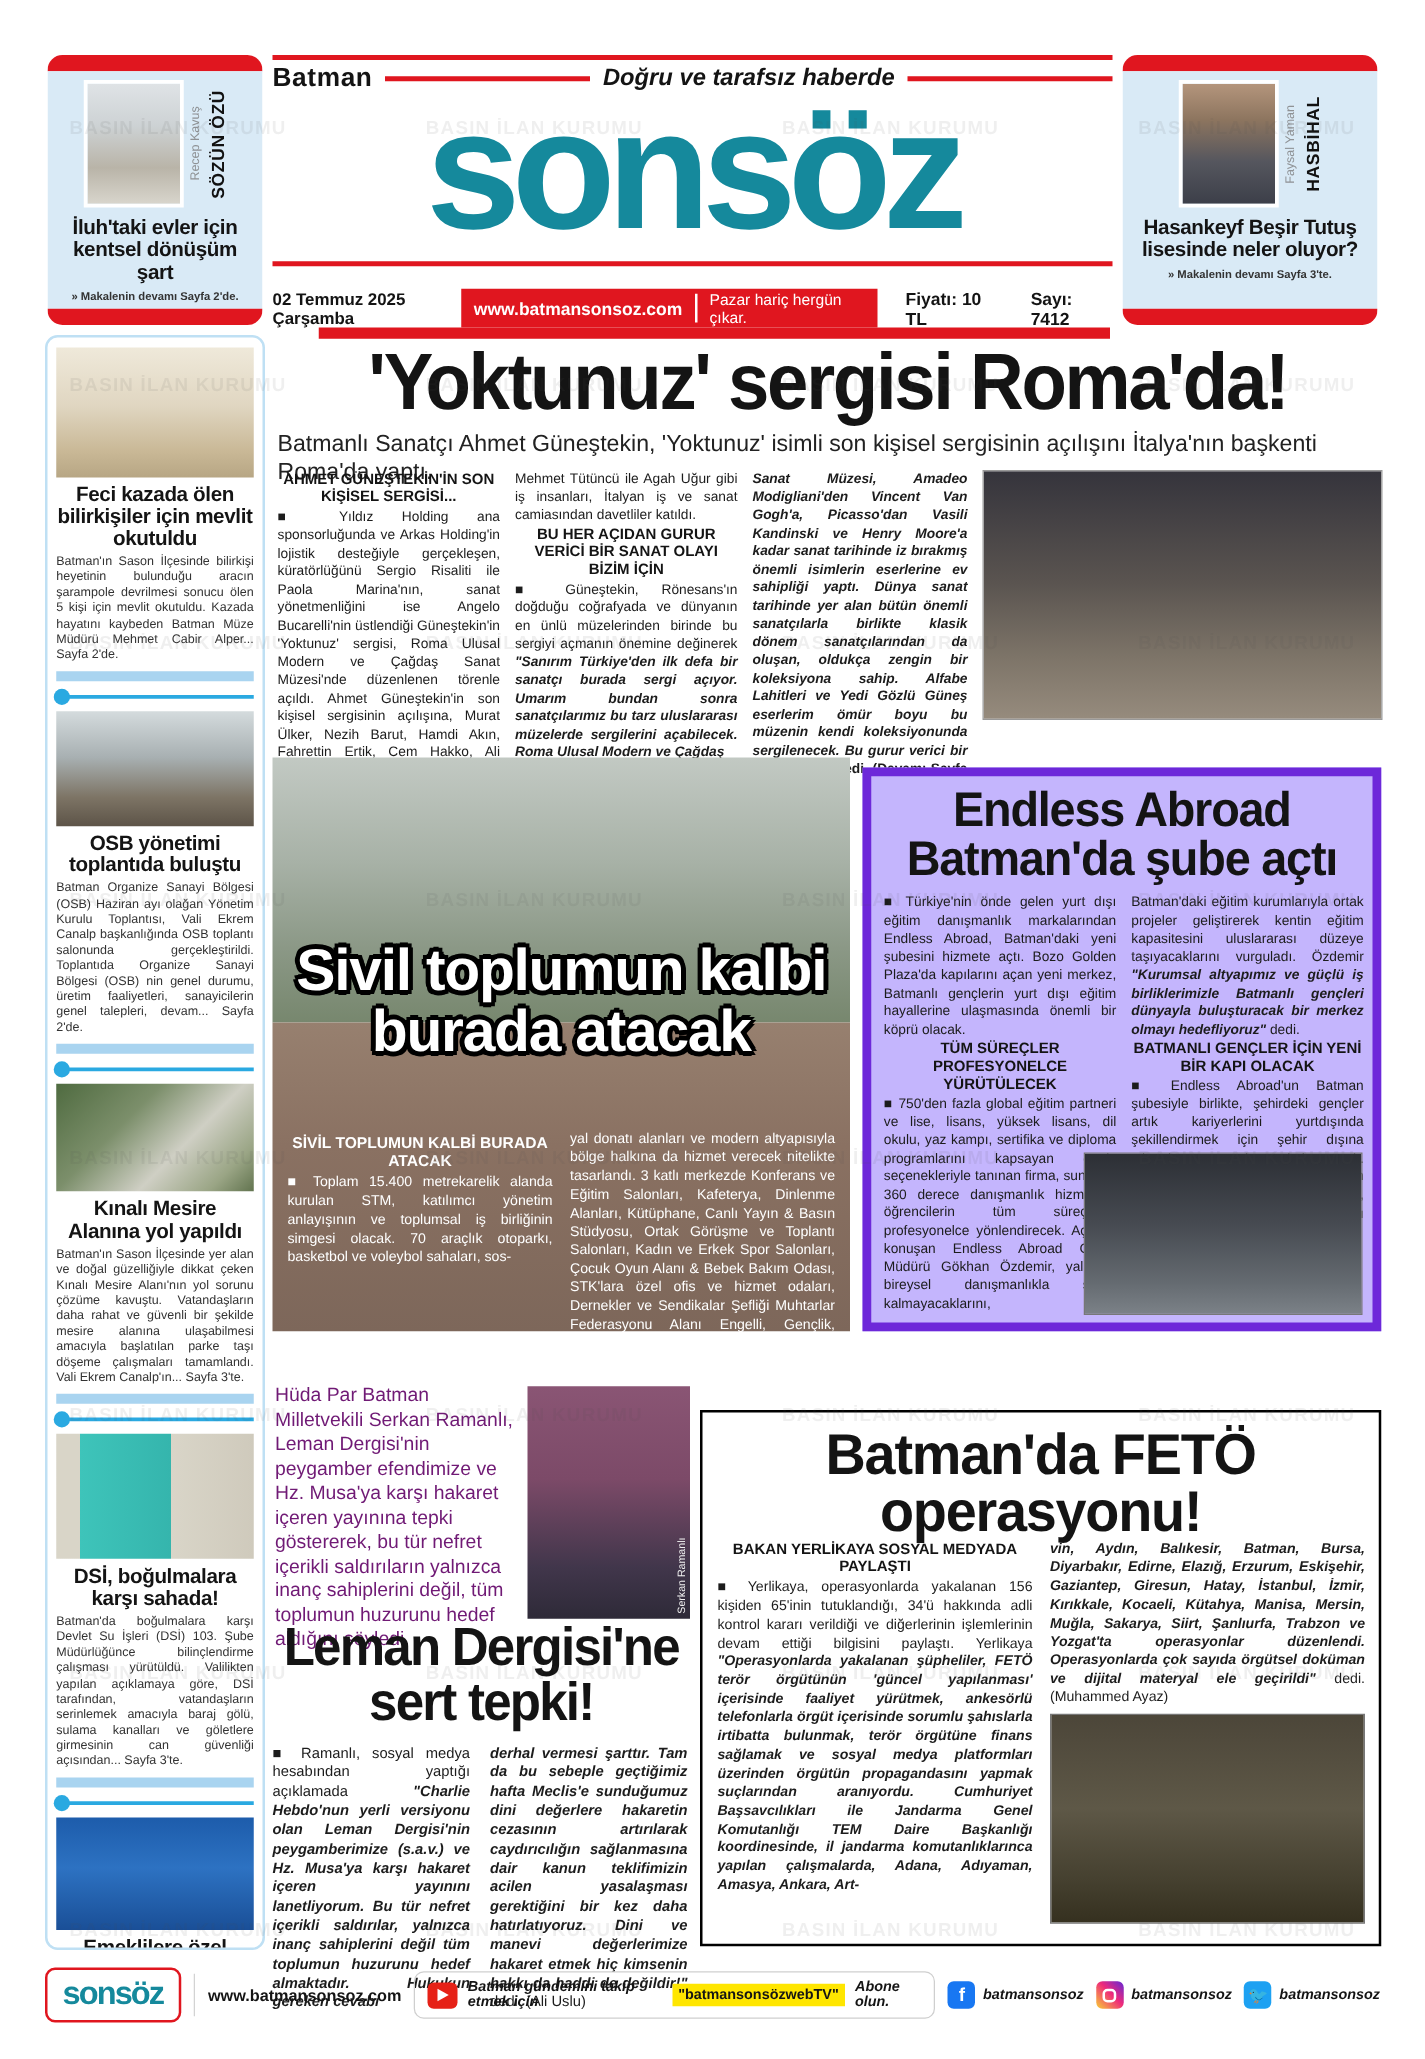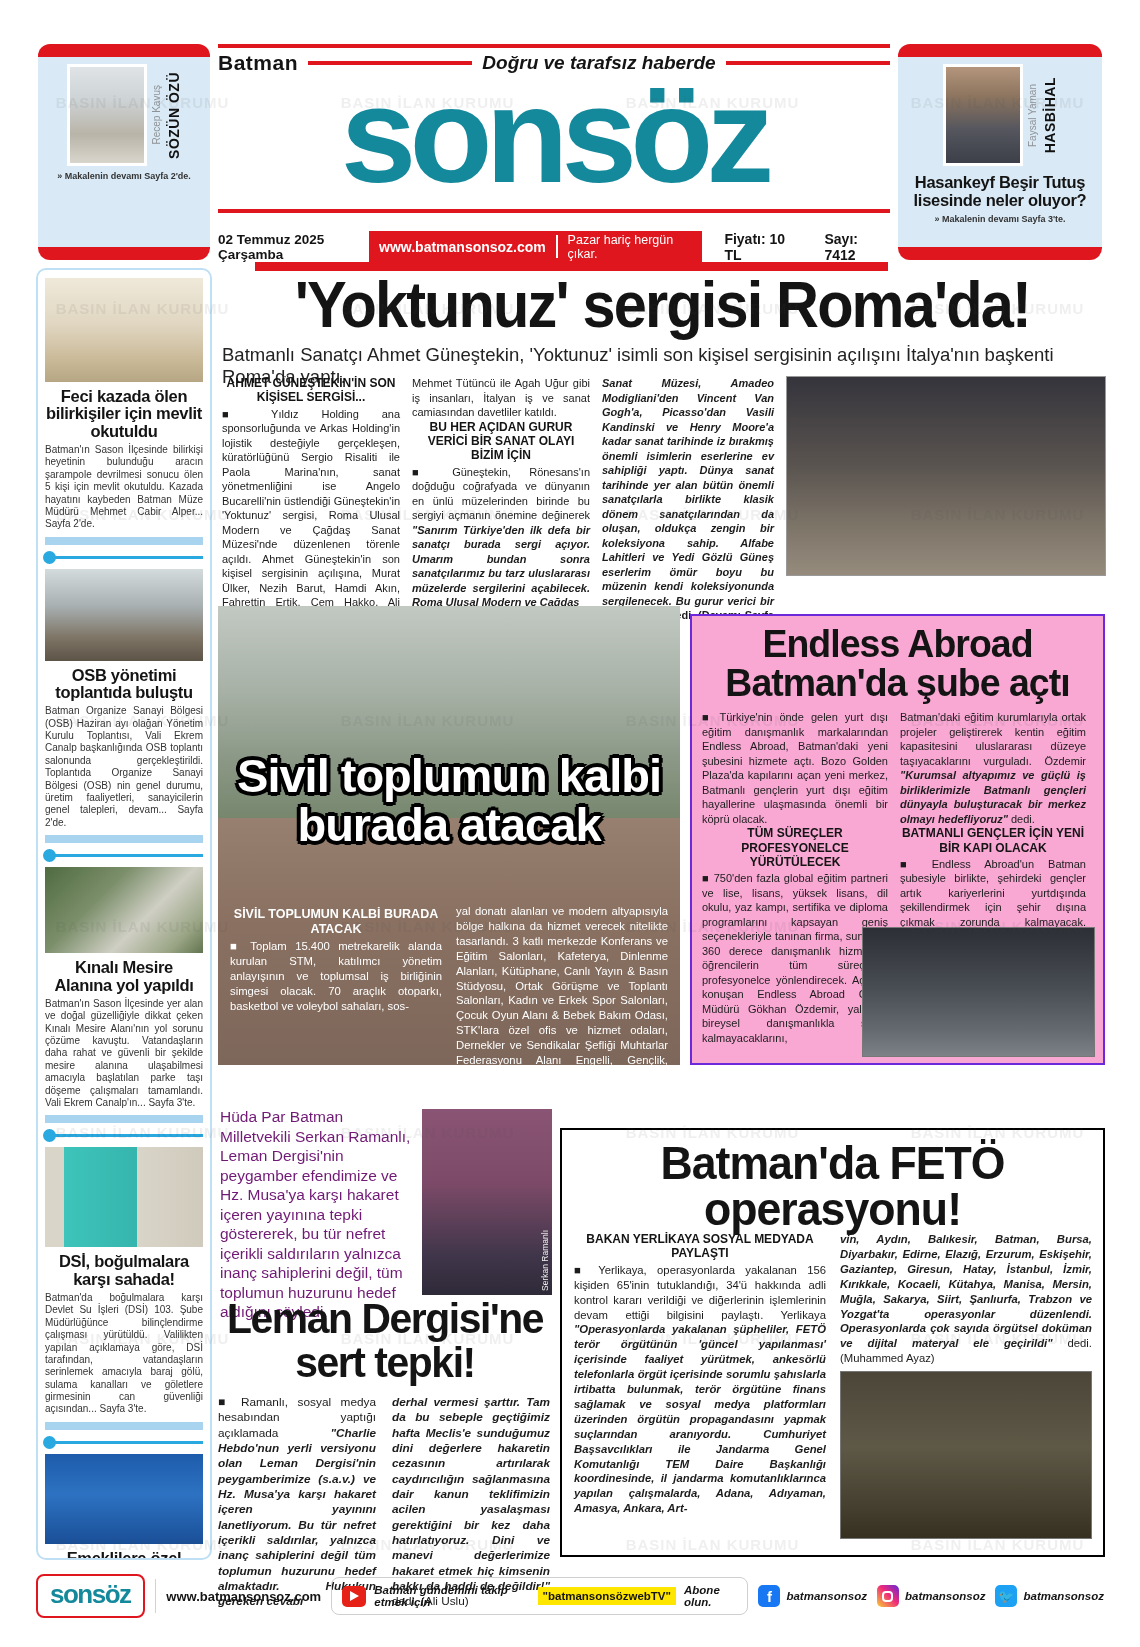--- a/index.html
+++ b/index.html
@@ -55,21 +55,21 @@
   .stm{position:absolute;left:218px;top:606px;width:462px;height:459px;z-index:2;}
   .stm-photo{position:absolute;left:0;top:0;width:100%;height:212px;background:linear-gradient(180deg,#c2c9c3 0%,#a7b1a6 40%,#8b9886 72%,#77876e 100%);}
   .stm-brown{position:absolute;left:0;top:212px;width:100%;height:247px;background:linear-gradient(180deg,#97806f 0%,#8a7162 40%,#7d675a 100%);}
   .stm-cap{position:absolute;left:14px;top:26px;width:150px;background:rgba(255,255,255,.95);padding:9px 6px;font-size:15px;line-height:1.28;text-align:center;color:#2b2b2b;}
   .stm-hl{position:absolute;left:0;top:146px;width:100%;text-align:center;color:#fff;font-weight:700;font-size:47px;line-height:1.04;letter-spacing:-1px;
     text-shadow:-3px -3px 0 #000,3px -3px 0 #000,-3px 3px 0 #000,3px 3px 0 #000,0 4px 0 #000,0 -4px 0 #000,4px 0 0 #000,-4px 0 0 #000;}
   .stm-cols{position:absolute;left:12px;top:298px;width:438px;display:flex;gap:14px;}
   .stm .bt{color:#fff;font-size:11.3px;}
   .stm .bh{color:#fff;font-size:12.5px;margin:3px 0 2px;}
   
-  .endless{position:absolute;left:690px;top:614px;width:415px;height:451px;border:2px solid #6d28d9;background:#f9a8d4;z-index:2;padding:8px 10px;}
+  .endless{position:absolute;left:690px;top:614px;width:415px;height:451px;border:7px solid #6d28d9;background:#c4b5fd;z-index:2;padding:8px 10px;}
   .box-hl{text-align:center;font-weight:700;letter-spacing:-1px;line-height:1.0;}
   .endless .box-hl{font-size:39px;transform:scaleX(.96);}
   .endless-cols{display:flex;gap:12px;margin-top:8px;}
   .ph-ribbon{position:absolute;left:170px;right:8px;bottom:6px;height:130px;background:linear-gradient(180deg,#2c2f35 0%,#474b52 45%,#646a70 80%,#7b8187 100%);border:1px solid #777;}
   
   .leman{position:absolute;left:218px;top:1075px;width:334px;height:482px;z-index:2;}
   .leman-intro{position:absolute;left:2px;top:32px;width:198px;font-size:15.5px;line-height:1.26;color:#701a75;}
   .ph-ramanli{position:absolute;right:0;top:34px;width:130px;height:186px;background:linear-gradient(180deg,#8a5574 0%,#7c4a68 40%,#41364b 78%,#2e2a38 100%);}
   .ph-ramanli .vcap{position:absolute;right:2px;bottom:4px;font-size:8.5px;color:#f0f0f0;writing-mode:vertical-rl;transform:rotate(180deg);}
   .leman-hl{position:absolute;left:0;top:222px;width:100%;text-align:center;font-size:43px;font-weight:700;letter-spacing:-1.5px;line-height:1.02;transform:scaleX(.95);}
@@ -122,20 +122,21 @@
     <div class="cc-body">
       <div class="cc-top">
         <div class="cc-photo ph-kavus"></div>
         <div class="cc-vert">
             <span class="v-txt cc-author">Recep Kavuş</span>
           </div>
         <div class="cc-vert">
             <span class="v-txt cc-col">SÖZÜN ÖZÜ</span>
           </div>
       </div>
+      <div class="cc-title">İluh'taki evler için kentsel dönüşüm şart</div>
       <div class="cc-more">» Makalenin devamı Sayfa 2'de.</div>
     </div>
     <div class="cc-bar"></div>
   </div>
 
   <div class="mast">
     <div class="redline"></div>
     <div class="mast-row1">
       <span class="mast-city">Batman</span>
       <span class="mast-fill"></span>

